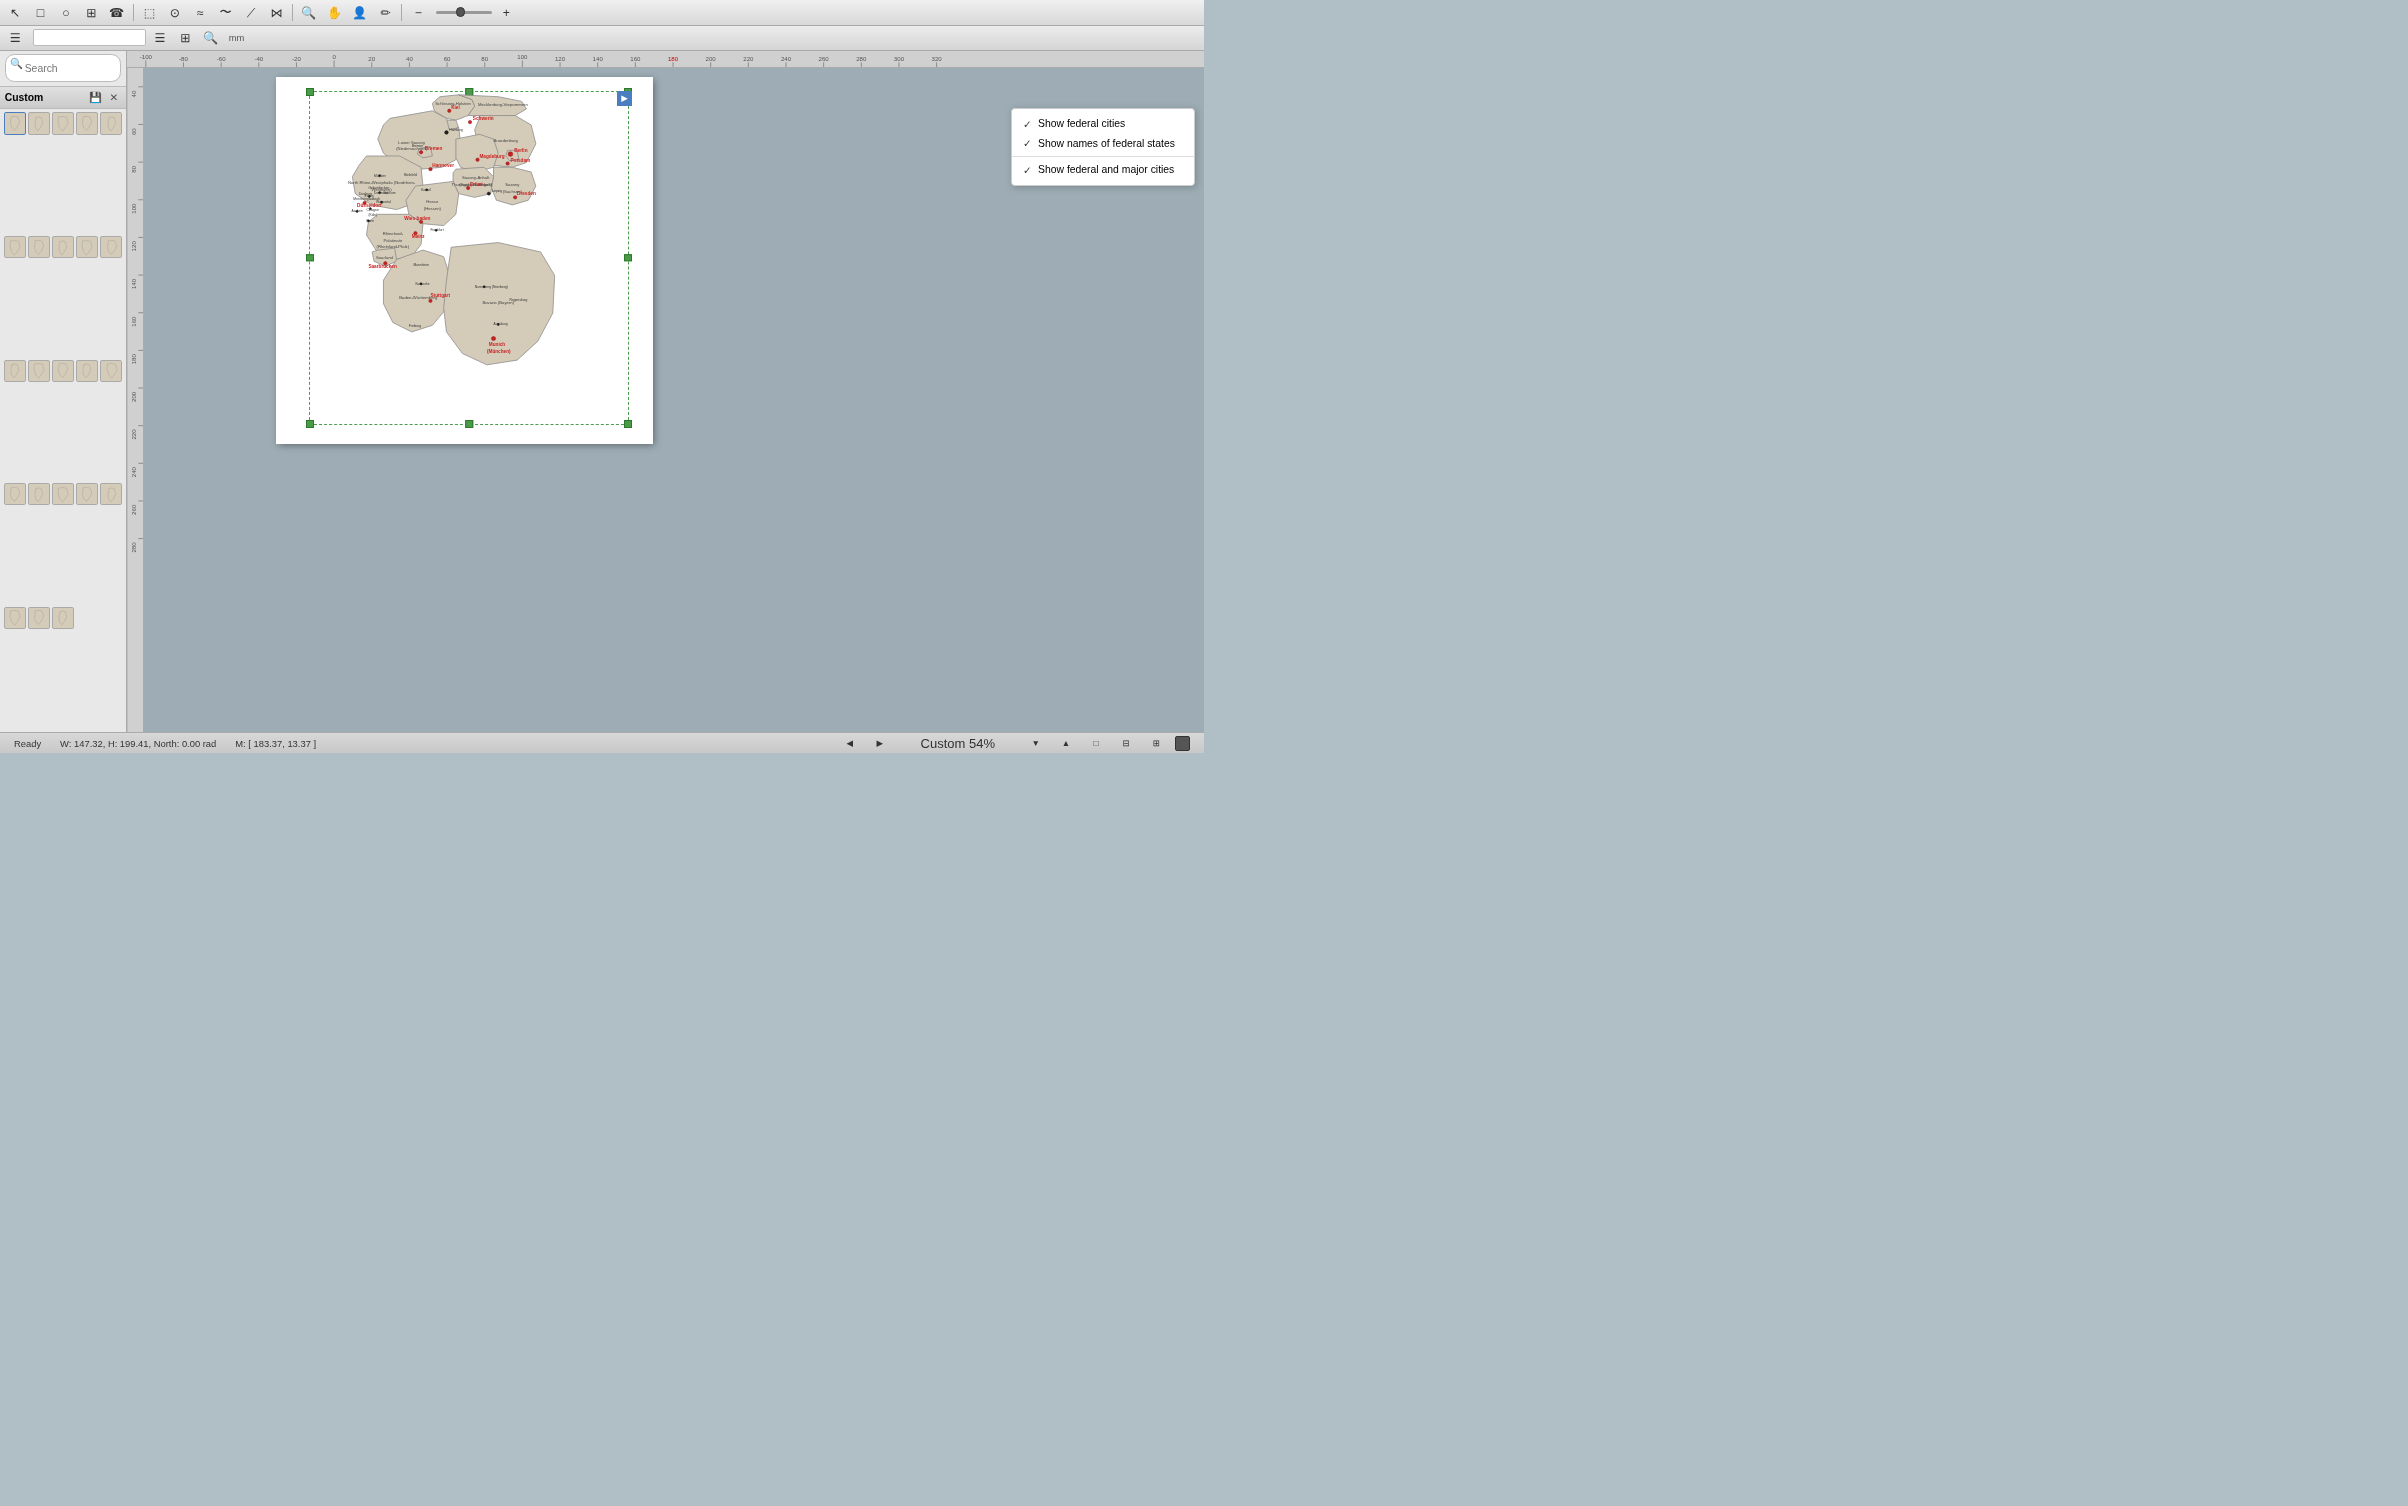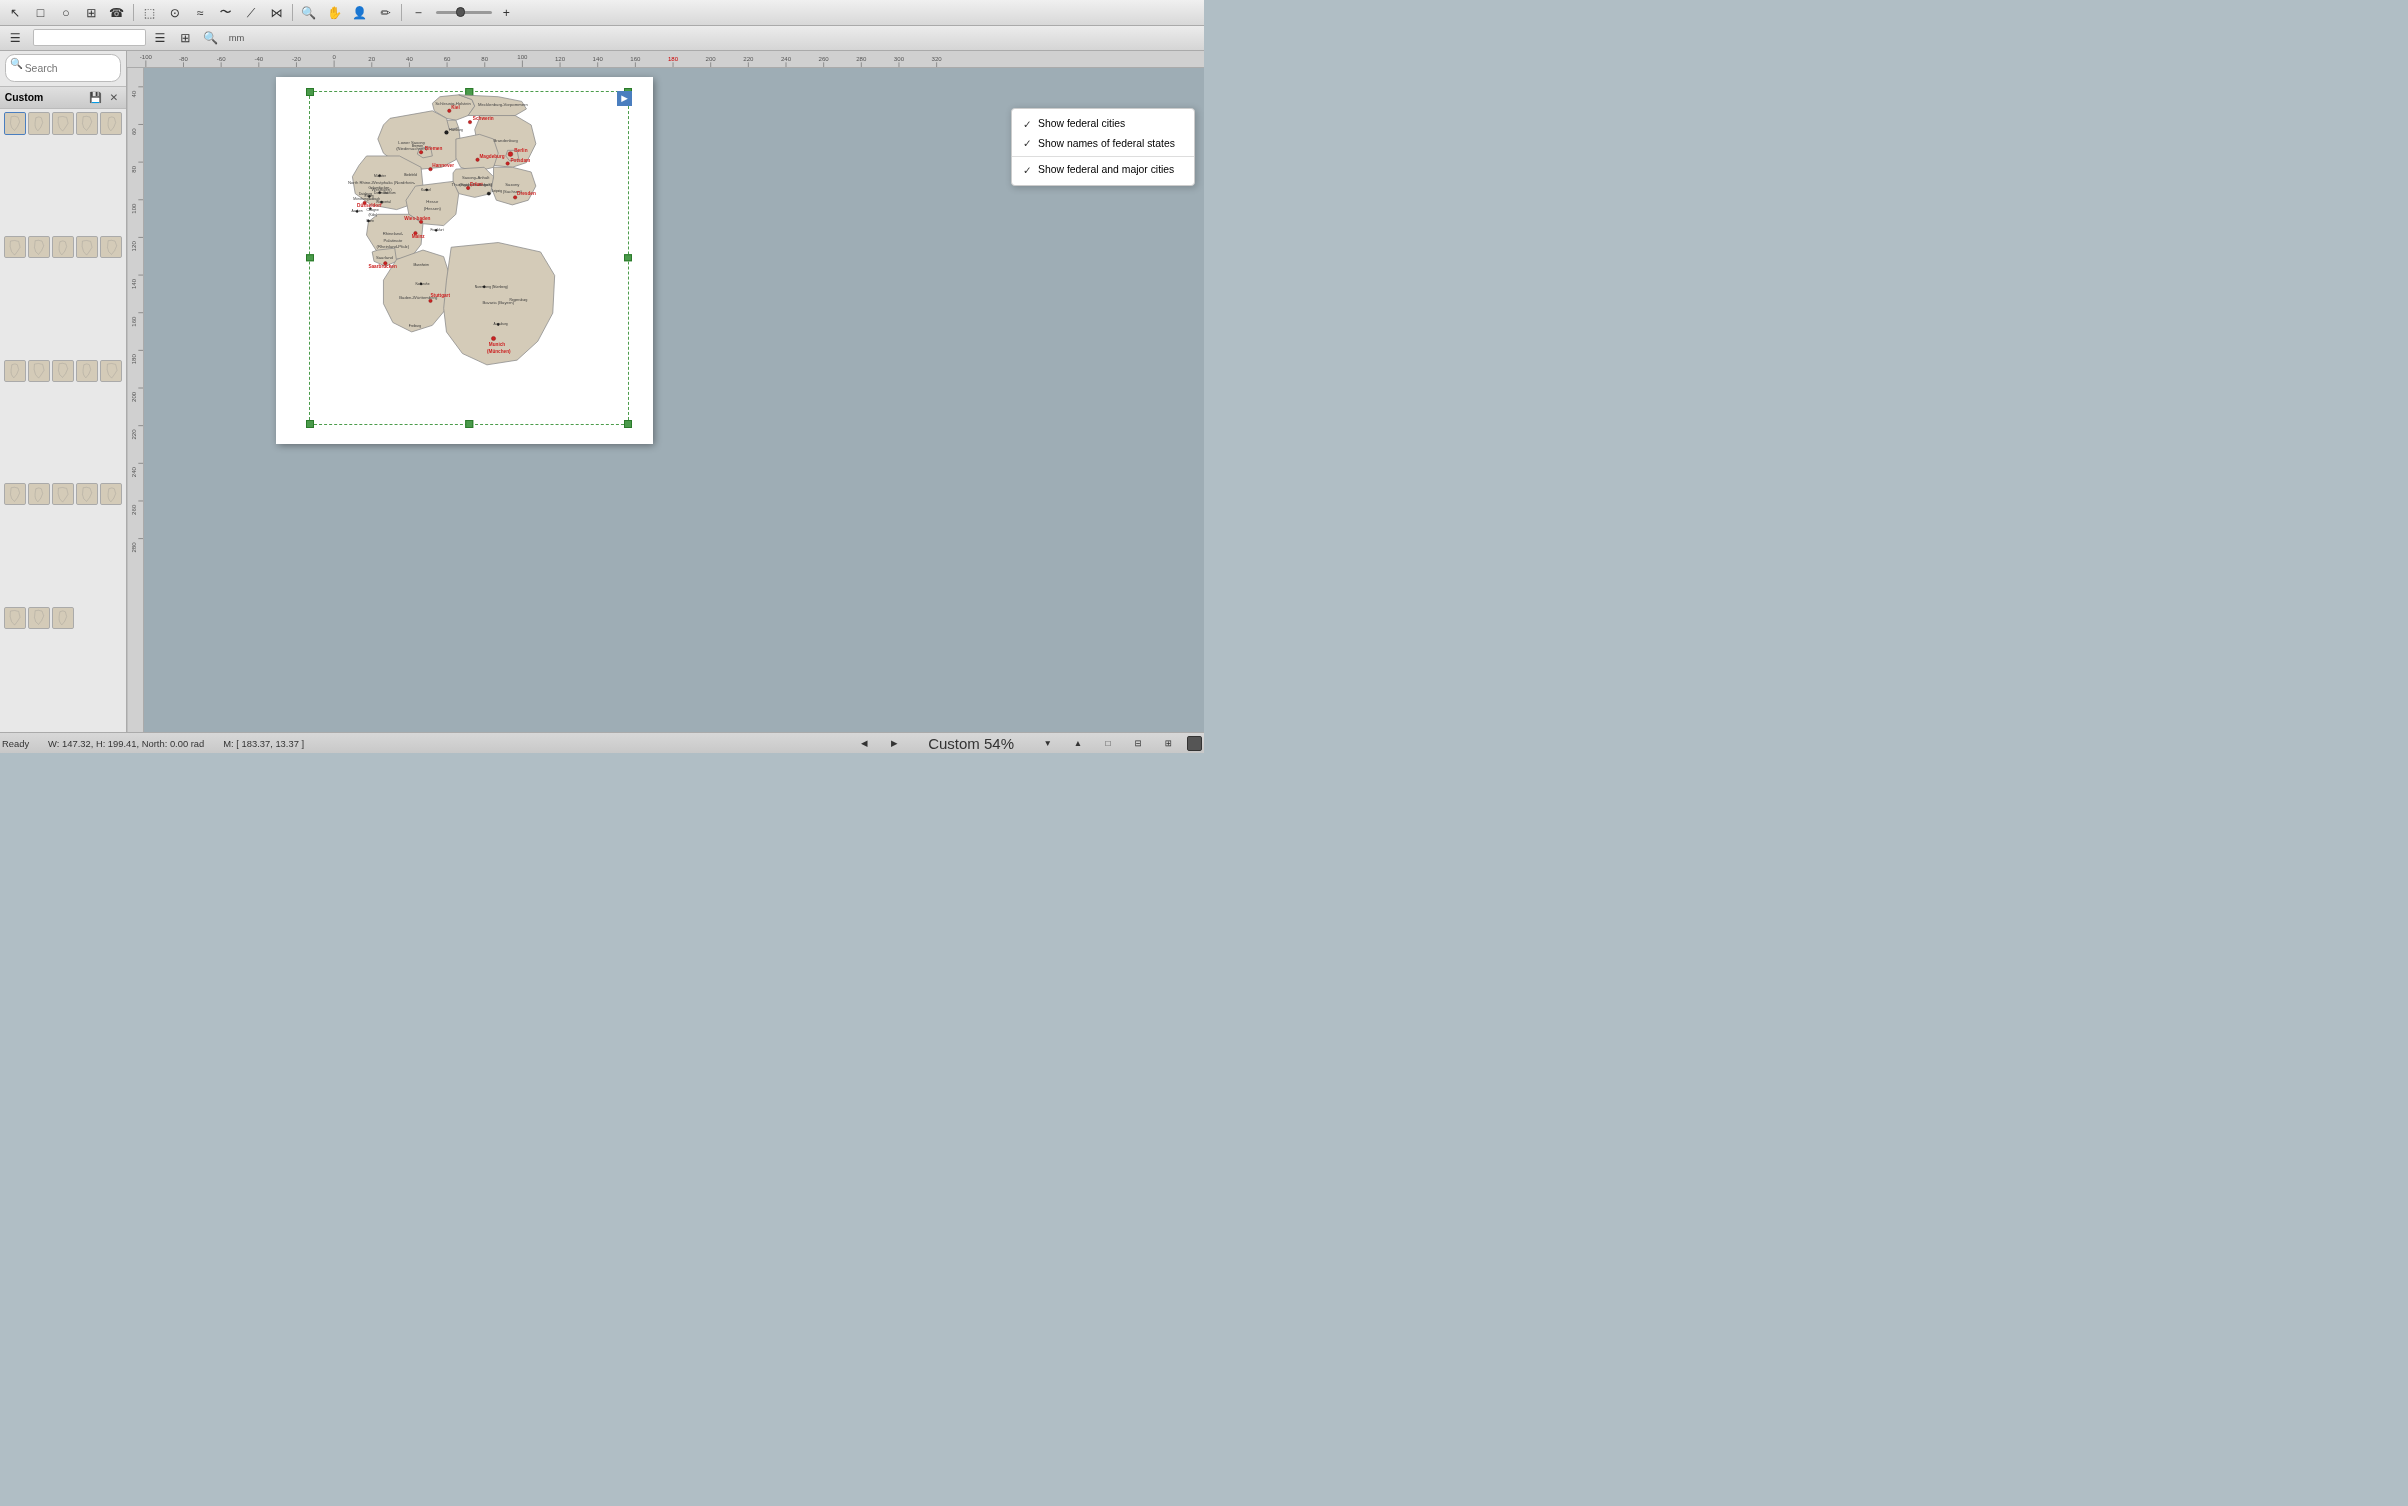--- a/index.html
+++ b/index.html
@@ -232,21 +232,21 @@
       font-size: 8.5px;
     }
 
     
     #statusbar {
       height: 21px;
       background: linear-gradient(to bottom, #d8d8d8, #c8c8c8);
       border-top: 0.9px solid #aaa;
       display: flex;
       align-items: center;
-      padding: 0 2px;
+      padding: 0 14px;
       font-size: 9.4px;
       color: #333;
       gap: 19px;
     }
     #statusbar-right {
       margin-left: auto;
       display: flex;
       align-items: center;
       gap: 7.5px;
     }
@@ -761,21 +761,21 @@
 
 </div>
 
 <div id="statusbar">
   <span>Ready</span>
   <span>W: 147.32,  H: 199.41,  North: 0.00 rad</span>
   <span>M: [ 183.37, 13.37 ]</span>
   <div id="statusbar-right">
     <button class="tool-btn" style="font-size:8.5px;">◀</button>
     <button class="tool-btn" style="font-size:8.5px;">▶</button>
-    <span style="font-size:15px;margin:0 15px;">Custom 54%</span>
+    <span style="font-size:13px;margin:0 22px;">Custom 54%</span>
     <button class="tool-btn" style="font-size:8.5px;">▼</button>
     <button class="tool-btn" style="font-size:8.5px;">▲</button>
     <button class="tool-btn" style="font-size:8.5px;">□</button>
     <button class="tool-btn" style="font-size:8.5px;">⊟</button>
     <button class="tool-btn" style="font-size:8.5px;">⊞</button>
     <div style="width:15px;height:15px;background:#555;border:0.9px solid #333;border-radius:1.9px;cursor:pointer;"></div>
   </div>
 </div>
 
 

